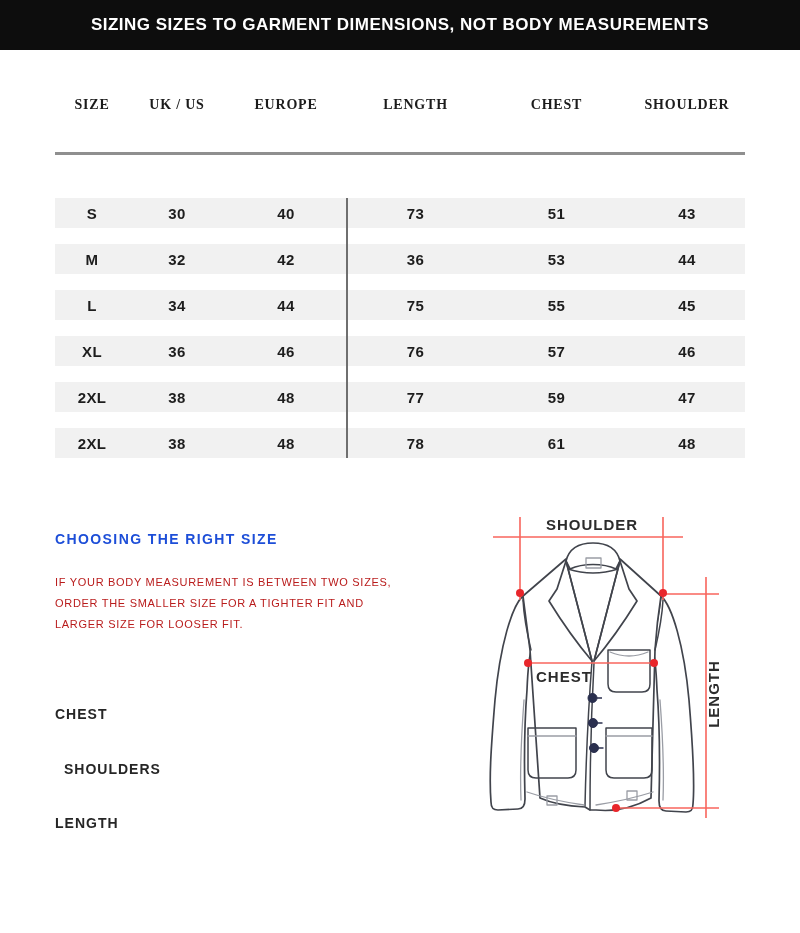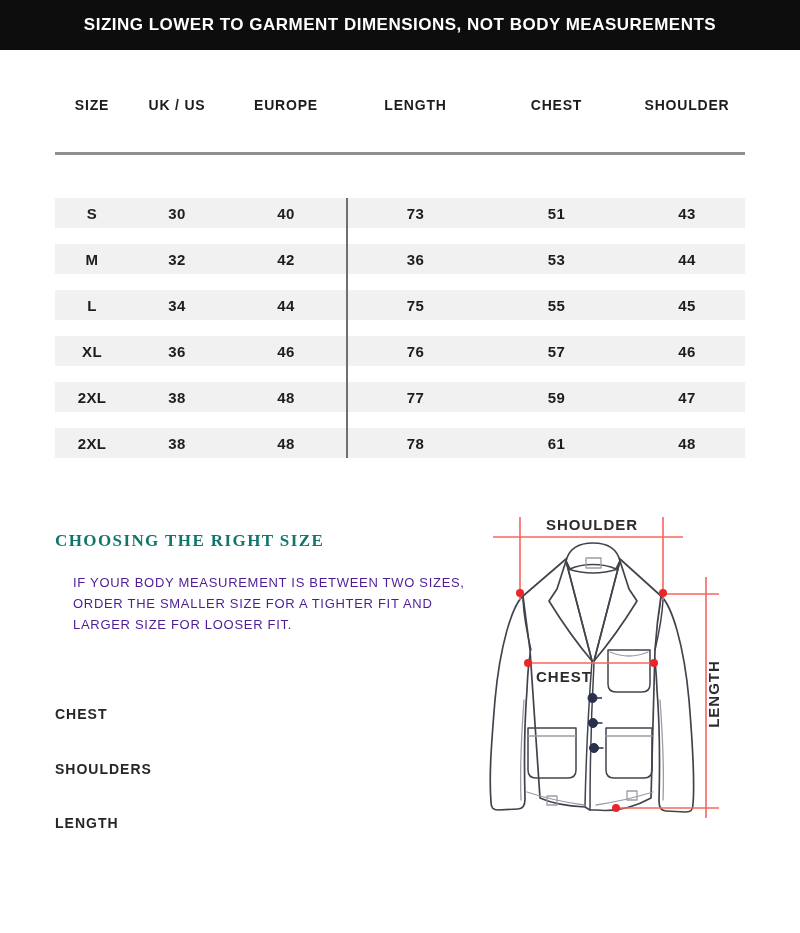--- a/index.html
+++ b/index.html
@@ -23,21 +23,21 @@
   }
 
   
   .grid6 {
     display: grid;
     grid-template-columns: 74px 96px 122px 137px 145px 116px;
     width: 690px;
   }
   .thead {
     position: absolute; left: 55px; top: 91px;
-    height: 28px; align-items: center;
+    height: 28px; align-items: center; font-family: Liberation Serif, serif;
   }
   .thead span {
     text-align: center; font-size: 14px; font-weight: 700;
     letter-spacing: 0.8px; color: #1c1c1c;
   }
   .header-rule {
     position: absolute; left: 55px; top: 152px; width: 690px; height: 3px;
     background: #8f8f8f;
   }
   .tbody { position: absolute; left: 55px; top: 198px; width: 690px; }
@@ -50,36 +50,36 @@
     color: #1d1d1d; letter-spacing: 0.3px;
   }
   .col-divider {
     position: absolute; left: 346px; top: 198px; width: 2px; height: 260px;
     background: #6f6f6f;
   }
 
   
   .section-title {
     position: absolute; left: 55px;
-    font-size: 17px; font-weight: 700; letter-spacing: 1.4px; color: #0f766e; font-family: Liberation Serif, serif;
+    font-size: 14px; font-weight: 700; letter-spacing: 1.4px; color: #1d4ed8;
   }
   .t-choosing { top: 531px; }
   .t-howto   { top: 668px; }
   .body-text {
-    position: absolute; left: 73px;
-    font-size: 13px; letter-spacing: 0.7px; line-height: 21px; color: #4c1d95;
+    position: absolute; left: 55px;
+    font-size: 11px; letter-spacing: 0.7px; line-height: 21px; color: #b91c1c;
     white-space: pre-line;
   }
   .p-choosing { top: 572px; width: 440px; }
   .measure-label {
     position: absolute; left: 55px;
     font-size: 14px; font-weight: 700; letter-spacing: 1px; color: #262626;
   }
   .l-chest { top: 706px; }
-  .l-shoulders { top: 761px; }
+  .l-shoulders { top: 761px; margin-left: 9px; }
   .l-length { top: 815px; }
   .d-chest { top: 727px; }
   .d-shoulders { top: 782px; }
   .d-length { top: 836px; width: 400px; }
 
   
   .diagram {
     position: absolute; left: 450px; top: 498px; width: 332px; height: 340px;
   }
   .diagram svg { display: block; width: 332px; height: 340px; }
@@ -93,21 +93,21 @@
   .red-dot { fill: #e8262b; stroke: none; }
   .diag-label { font-family: "Liberation Sans", sans-serif; font-size: 15px;
                 font-weight: 700; letter-spacing: 1px; fill: #2c2c2c; }
 </style>
 </head>
 <body>
 
 <div class="page">
 
   <div class="banner">
-    <span>SIZING LOWER TO GARMENT DIMENSIONS, NOT BODY MEASUREMENTS</span>
+    <span>SIZING SIZES TO GARMENT DIMENSIONS, NOT BODY MEASUREMENTS</span>
   </div>
 
   <div class="thead grid6">
     <span>SIZE</span>
     <span>UK / US</span>
     <span>EUROPE</span>
     <span>LENGTH</span>
     <span>CHEST</span>
     <span>SHOULDER</span>
   </div>

